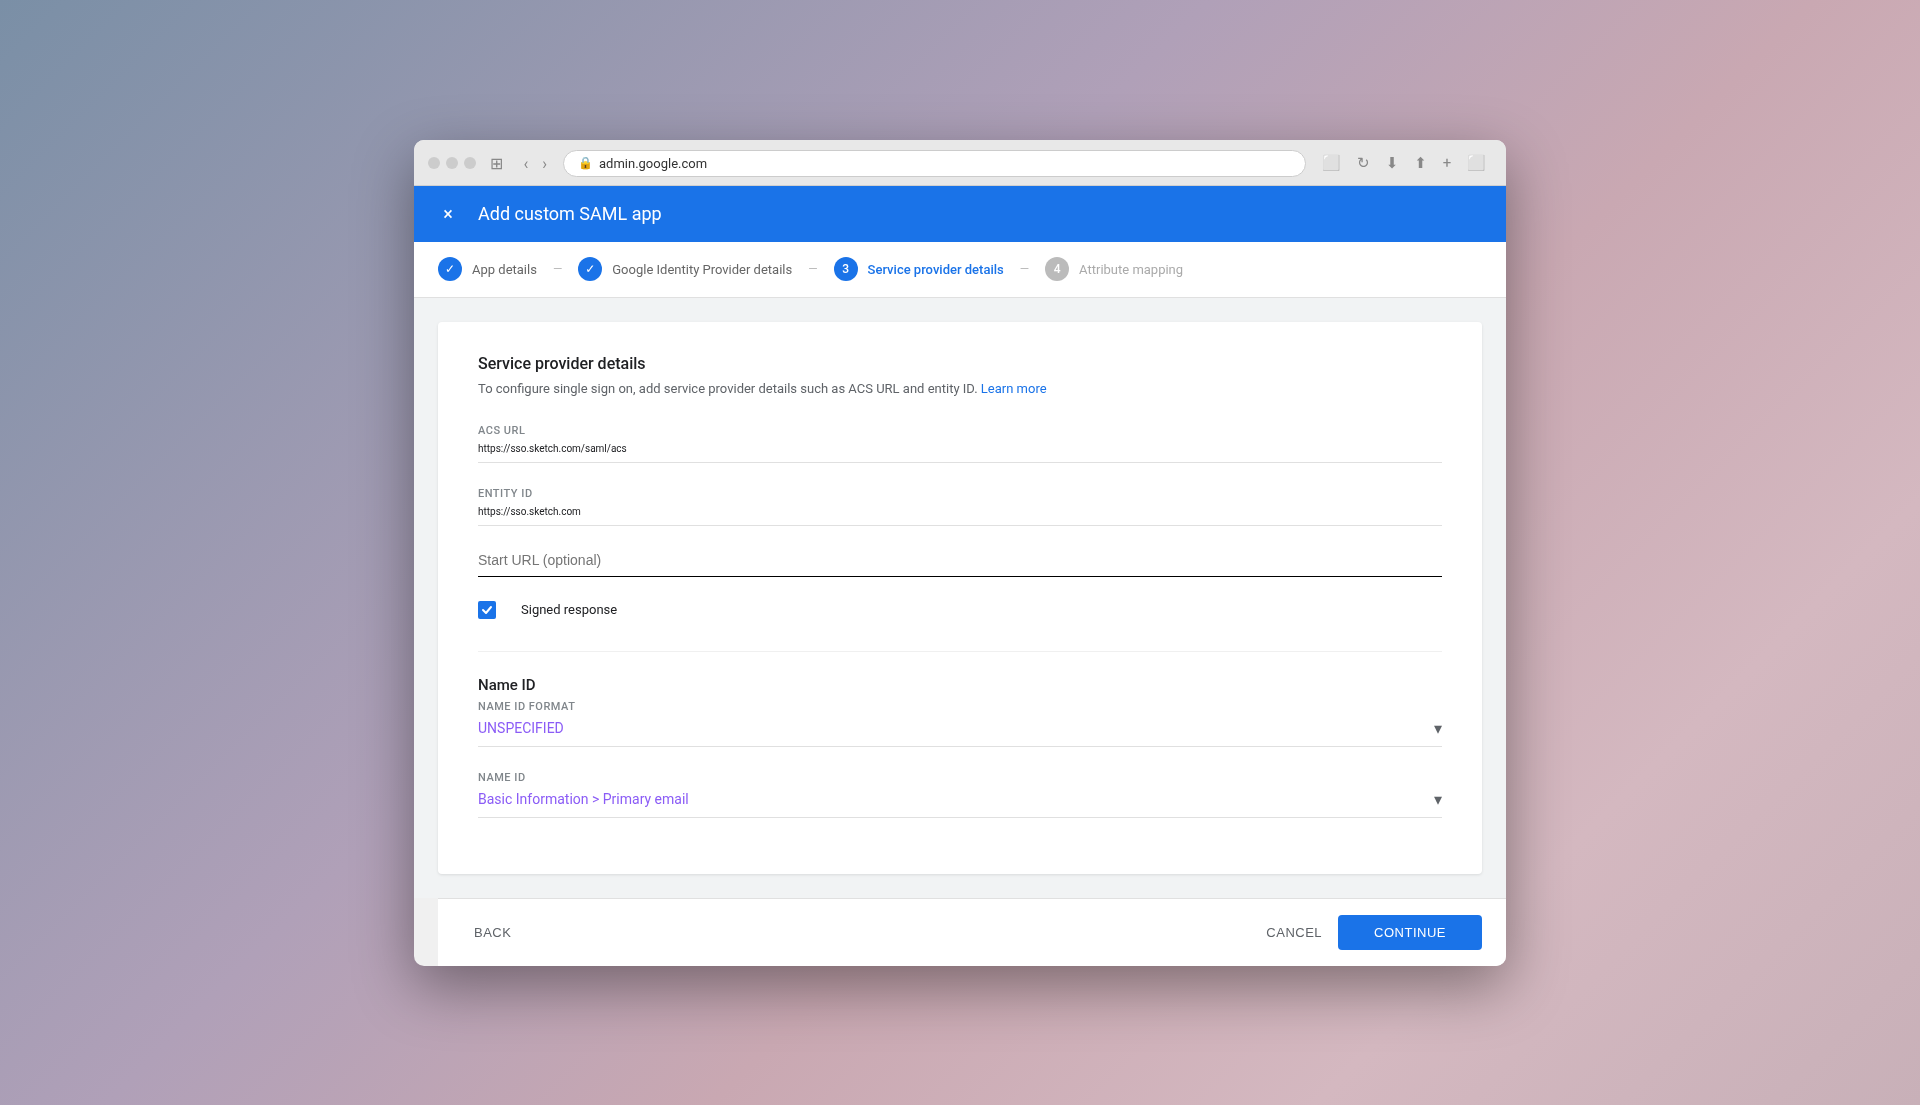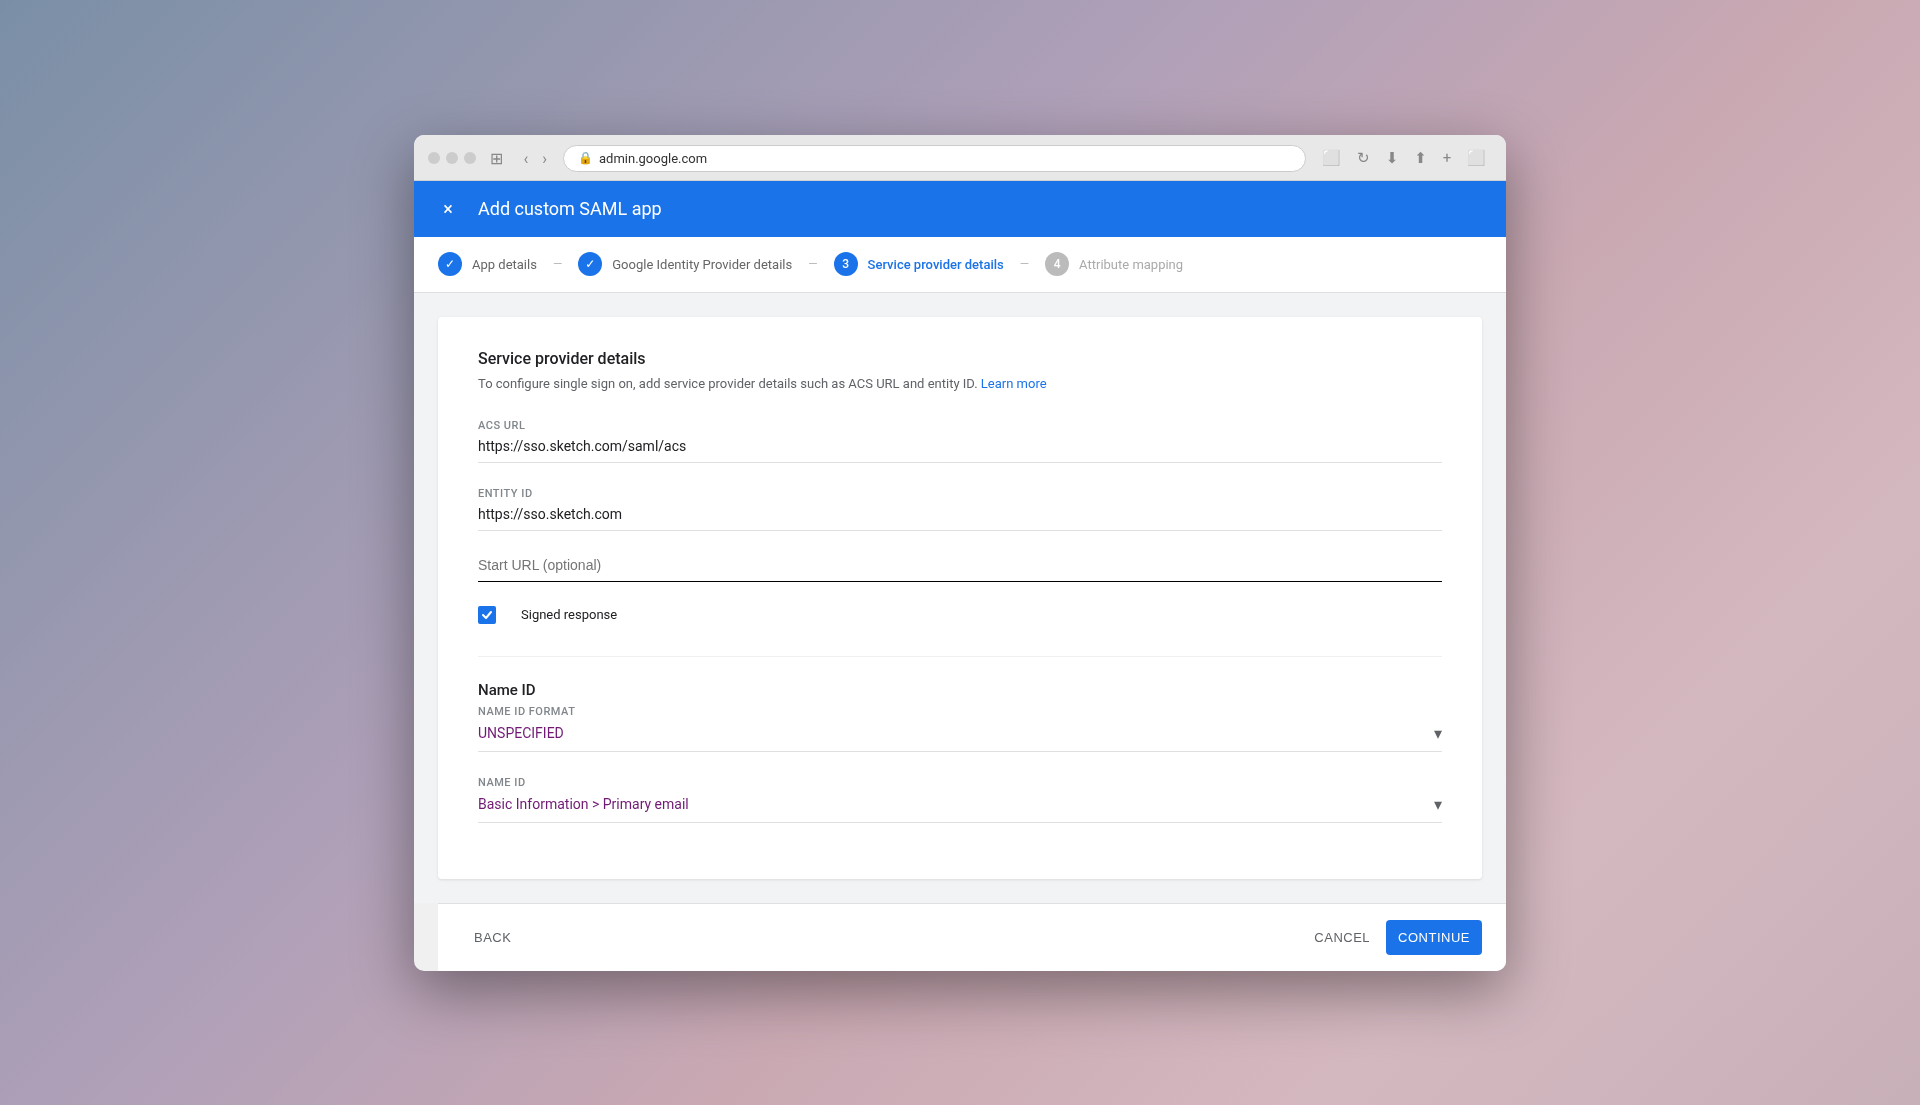--- a/index.html
+++ b/index.html
@@ -236,21 +236,21 @@
     .field-label {
       font-size: 11px;
       color: #80868b;
       text-transform: uppercase;
       letter-spacing: 0.5px;
       margin-bottom: 6px;
       font-weight: 500;
     }
 
     .field-value {
-      font-size: 14px;
+      font-size: 10px;
       color: #202124;
       padding-bottom: 8px;
       border-bottom: 1px solid #e0e0e0;
     }
 
     .field-input {
       width: 100%;
       font-size: 14px;
       color: #0369a1;
       padding-bottom: 8px;
@@ -318,21 +318,21 @@
       display: flex;
       align-items: center;
       justify-content: space-between;
       padding-bottom: 8px;
       border-bottom: 1px solid #e0e0e0;
       cursor: pointer;
     }
 
     .dropdown-value {
       font-size: 14px;
-      color: #701a75;
+      color: #8b5cf6;
     }
 
     .dropdown-arrow {
       color: #5f6368;
       font-size: 16px;
     }
 
     
     .footer {
       background: #fff;
@@ -375,21 +375,21 @@
     }
 
     .continue-btn {
       background: #1a73e8;
       border: none;
       color: white;
       font-size: 13px;
       font-weight: 500;
       cursor: pointer;
       letter-spacing: 0.5px;
-      padding: 10px 12px;
+      padding: 10px 36px;
       border-radius: 4px;
       text-transform: uppercase;
     }
   </style>
 </head>
 <body>
 
 <div class="browser-window">
 
   <div class="browser-chrome">

